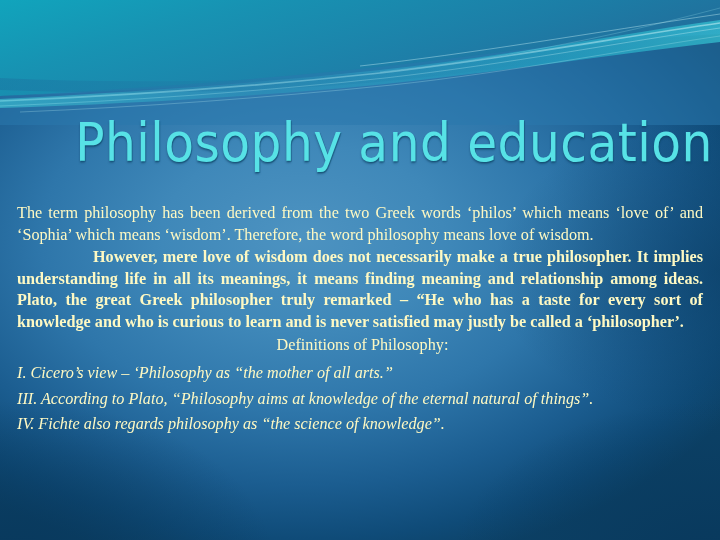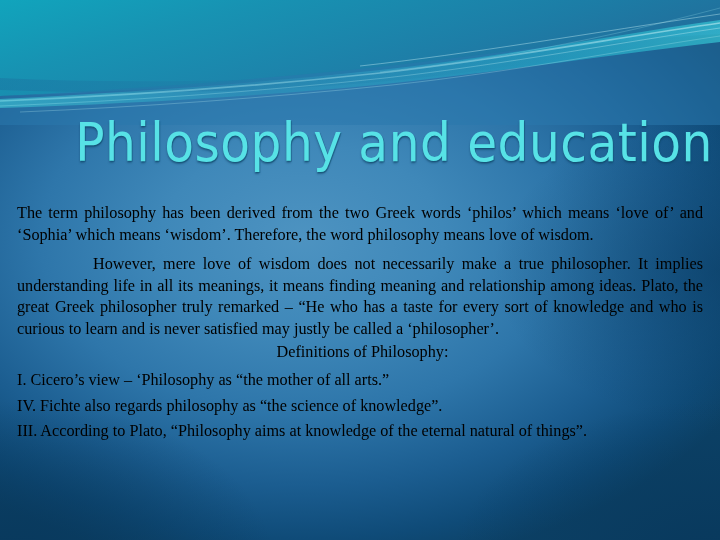--- a/index.html
+++ b/index.html
@@ -67,36 +67,37 @@
     white-space: nowrap;
     margin-left: 34px;
   }
 
   
   .body-block {
     position: absolute;
     top: 203px;
     left: 17px;
     width: 686px;
-    color: #000000;
+    color: #fef9c3;
     font-size: 16.2px;
     line-height: 21.5px;
   }
   .para {
     margin: 0;
     text-align: justify;
     text-justify: inter-word;
   }
-  .para + .para { margin-top: 8px; }
+  .para + .para { margin-top: 1px; font-weight: bold; }
   .para.indented { text-indent: 76px; }
 
   .defs {
     margin: 3px 0 0 0;
     padding: 0;
     list-style: none;
+    font-style: italic;
   }
   .defs-heading {
     margin: 0;
     line-height: 25px;
     text-indent: 5px;
     text-align: center;
   }
   .defs li {
     line-height: 25.5px;
     white-space: nowrap;
@@ -158,19 +159,19 @@
   <div class="body-block">
 
     <p class="para">The term philosophy has been derived from the two Greek words ‘philos’ which means ‘love of’ and ‘Sophia’ which means ‘wisdom’. Therefore, the word philosophy means love of wisdom.</p>
 
     <p class="para indented">However, mere love of wisdom does not necessarily make a true philosopher. It implies understanding life in all its meanings, it means finding meaning and relationship among ideas. Plato, the great Greek philosopher truly remarked – “He who has a taste for every sort of knowledge and who is curious to learn and is never satisfied may justly be called a ‘philosopher’.</p>
 
     <p class="defs-heading">Definitions of Philosophy:</p>
 
     <ul class="defs">
       <li>I. Cicero’s view – ‘Philosophy as “the mother of all arts.”</li>
+      <li>III. According to Plato, “Philosophy aims at knowledge of the eternal natural of things”.</li>
       <li>IV. Fichte also regards philosophy as “the science of knowledge”.</li>
-      <li>III. According to Plato, “Philosophy aims at knowledge of the eternal natural of things”.</li>
     </ul>
 
   </div>
 
 </div>
 
 </body></html>

